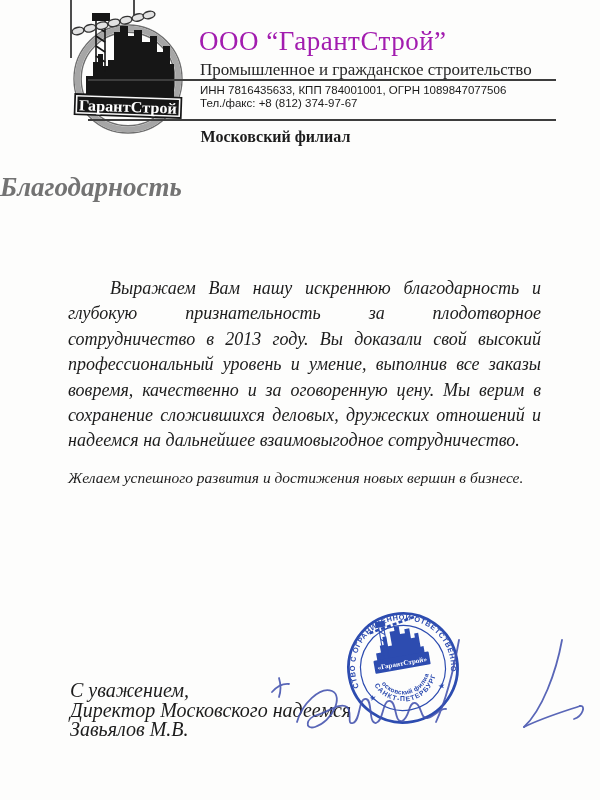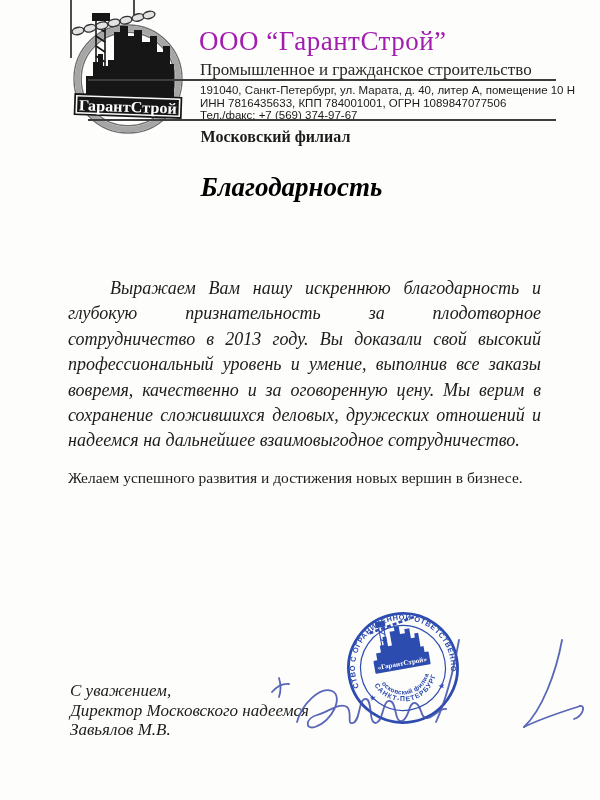--- a/index.html
+++ b/index.html
@@ -12,26 +12,26 @@
   .serif{font-family:"Liberation Serif",serif;}
   .sans{font-family:"Liberation Sans",sans-serif;}
   .vline{width:2px;background:#4d4d4d;}
   .company-name{left:199px;top:26px;font-size:27px;letter-spacing:.5px;color:#a21caf;}
   .tagline{left:200px;top:60px;font-size:17px;color:#262626;}
   .rule{left:88px;width:468px;height:2px;background:#3d3d3d;}
   .rule1{top:79px;}
   .rule2{top:119px;}
   .address{left:200px;top:84px;font-size:11.5px;line-height:12.5px;color:#1b1b1b;}
   .branch{left:88px;top:128px;width:375px;text-align:center;font-weight:bold;font-size:16px;}
-  .title{left:0;top:172px;width:583px;text-align:center;font-weight:bold;font-style:italic;font-size:27px;color:#000000;}
+  .title{left:0;top:172px;width:583px;font-weight:bold;font-style:italic;font-size:27px;color:#737373;}
   .salutation{left:76px;top:227px;font-weight:bold;font-style:italic;font-size:15.5px;}
   .body-par{left:68px;top:276px;width:473px;font-style:italic;font-size:18px;line-height:25.4px;
     text-align:justify;text-indent:42px;margin:0;}
-  .wish{left:68px;top:469px;font-size:15.5px;}
-  .closing{left:70px;top:681px;font-style:italic;font-size:17px;line-height:19.5px;}
+  .wish{left:68px;top:469px;font-style:italic;font-size:15.5px;}
+  .closing{left:70px;top:681px;font-style:italic;font-size:20px;line-height:19.5px;}
   .stamp-wrap{left:337px;top:602px;width:132px;height:132px;transform:rotate(-10deg);}
   .sig-wrap{left:252px;top:628px;width:340px;height:115px;z-index:5;}
   svg text{user-select:none;}
 </style>
 </head>
 <body>
 
 <div class="page">
 
   <div class="abs vline" style="left:70px;top:0;height:58px;"></div>
@@ -71,23 +71,22 @@
       <rect x="12" y="93" width="108" height="22" fill="#161616"></rect>
       <rect x="14.5" y="95.5" width="103" height="17" fill="none" stroke="#f7f7f7" stroke-width="1.6"></rect>
       <text x="66" y="110" text-anchor="middle" font-family="Liberation Serif, serif" font-weight="bold" font-size="15.5" fill="#ffffff" textLength="98" lengthAdjust="spacingAndGlyphs">ГарантСтрой</text>
     </g>
   </svg>
 
   <div class="abs company-name serif">ООО “ГарантСтрой”</div>
   <div class="abs tagline serif">Промышленное и гражданское строительство</div>
   <div class="abs rule rule1"></div>
   <div class="abs address sans">
-    <div>191040, Санкт-Петербург, ул. Марата, д. 40, литер А, помещение 10 Н</div>
     <div>ИНН 7816435633, КПП 784001001, ОГРН 1089847077506</div>
-    <div>Тел./факс: +7 (569) 374-97-67</div>
+    <div>Тел./факс: +8 (812) 374-97-67</div>
   </div>
   <div class="abs rule rule2"></div>
   <div class="abs branch serif">Московский филиал</div>
 
   <div class="abs title serif">Благодарность</div>
   <p class="abs body-par serif">Выражаем Вам нашу искреннюю благодарность и глубокую признательность за плодотворное сотрудничество в 2013 году. Вы доказали свой высокий профессиональный уровень и умение, выполнив все заказы вовремя, качественно и за оговоренную цену. Мы верим в сохранение сложившихся деловых, дружеских отношений и надеемся на дальнейшее взаимовыгодное сотрудничество.</p>
   <div class="abs wish serif">Желаем успешного развития и достижения новых вершин в бизнесе.</div>
 
   <div class="abs closing serif">
     <div>С уважением,</div>

